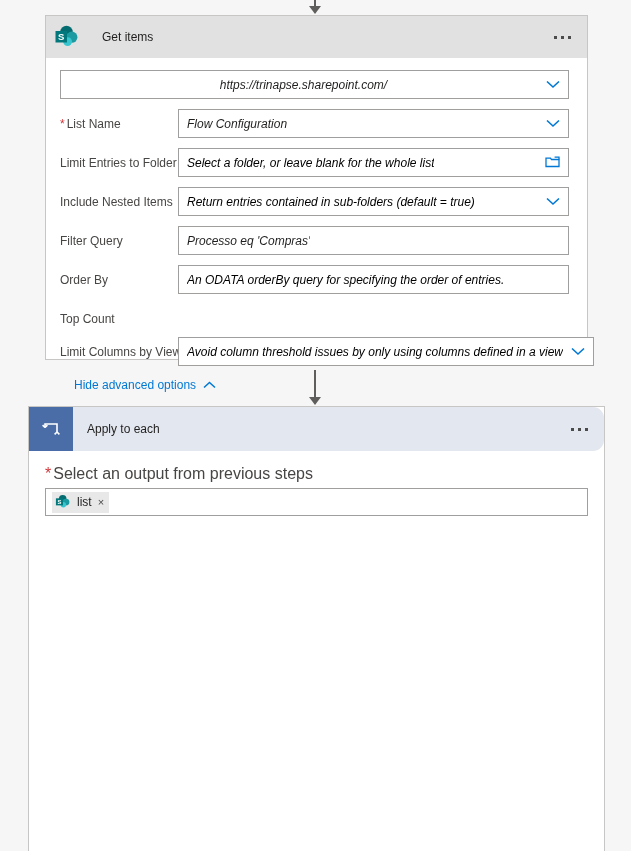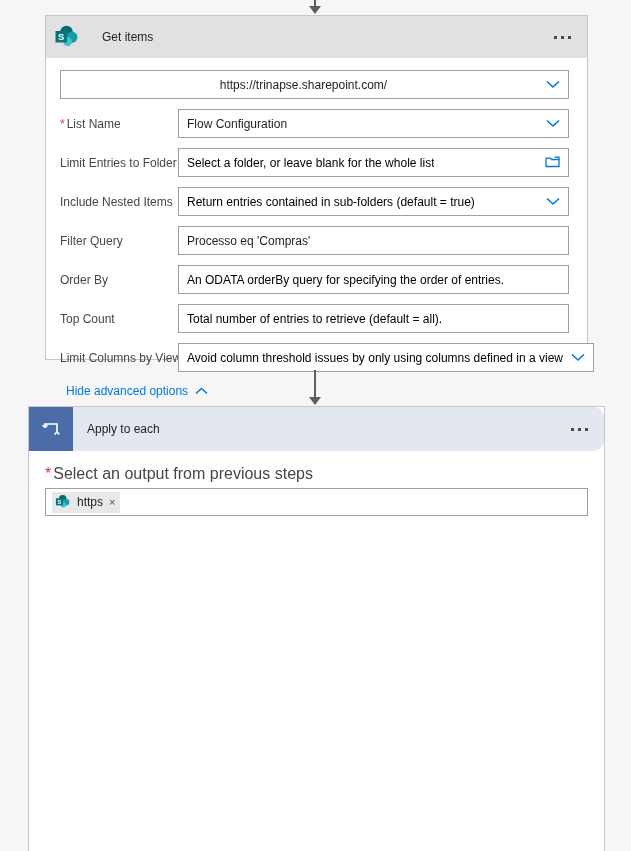--- a/index.html
+++ b/index.html
@@ -122,20 +122,21 @@
     flex: 1 1 auto;
     min-height: 29px;
     border: 1px solid #a19f9d;
     background: #fff;
     box-sizing: border-box;
     display: flex;
     align-items: center;
     padding: 0 8px;
     font-size: 12px;
     position: relative;
+    font-style: italic;
   }
   .field .val {
     color: #201f1e;
     white-space: nowrap;
     overflow: hidden;
   }
   .field .ph {
     color: #000000;
     white-space: nowrap;
     overflow: hidden;
@@ -159,21 +160,21 @@
     cursor: pointer;
   }
 
   
   .adv-link {
     display: flex;
     align-items: flex-start;
     gap: 7px;
     color: #0078d4;
     font-size: 12px;
-    margin: 12px 0 14px 6px;
+    margin: 12px 0 14px 14px;
     cursor: pointer;
     width: max-content;
   }
 
   
   .token {
     display: inline-flex;
     align-items: center;
     background: #e8e8e8;
     height: 21px;
@@ -314,23 +315,20 @@
         </div>
         <div class="field">
           <span class="ph">An ODATA orderBy query for specifying the order of entries.</span>
         </div>
       </div>
 
       <div class="row">
         <div class="row-label">
           <span>Top Count</span>
         </div>
-        <div class="field">
-          <span class="ph">Total number of entries to retrieve (default = all).</span>
-        </div>
       </div>
 
       <div class="row">
         <div class="row-label">
           <span>Limit Columns by View</span>
         </div>
         <div class="field">
           <span class="ph">Avoid column threshold issues by only using columns defined in a view</span>
           <span class="chev">
             <svg width="14" height="9" viewBox="0 0 14 9">
@@ -380,21 +378,21 @@
       </div>
       <div class="loop-select">
         <span class="token">
           <svg width="16" height="16" viewBox="0 0 26 26">
             <circle cx="12.5" cy="8" r="6.2" fill="#036c70"></circle>
             <circle cx="17.8" cy="13.2" r="5.6" fill="#1a9ba1"></circle>
             <circle cx="13.6" cy="17.6" r="4.4" fill="#37c6d0"></circle>
             <rect x="1.5" y="7" width="11.5" height="11.5" fill="#03787c"></rect>
             <text x="7.25" y="15.6" font-family="'Liberation Sans',sans-serif" font-size="9.5" font-weight="bold" fill="#ffffff" text-anchor="middle">S</text>
           </svg>
-          <span>https</span>
+          <span>list</span>
           <span class="tok-x">×</span>
         </span>
       </div>
 
     </div>
   </div>
 
 </div>
 
 </body></html>

